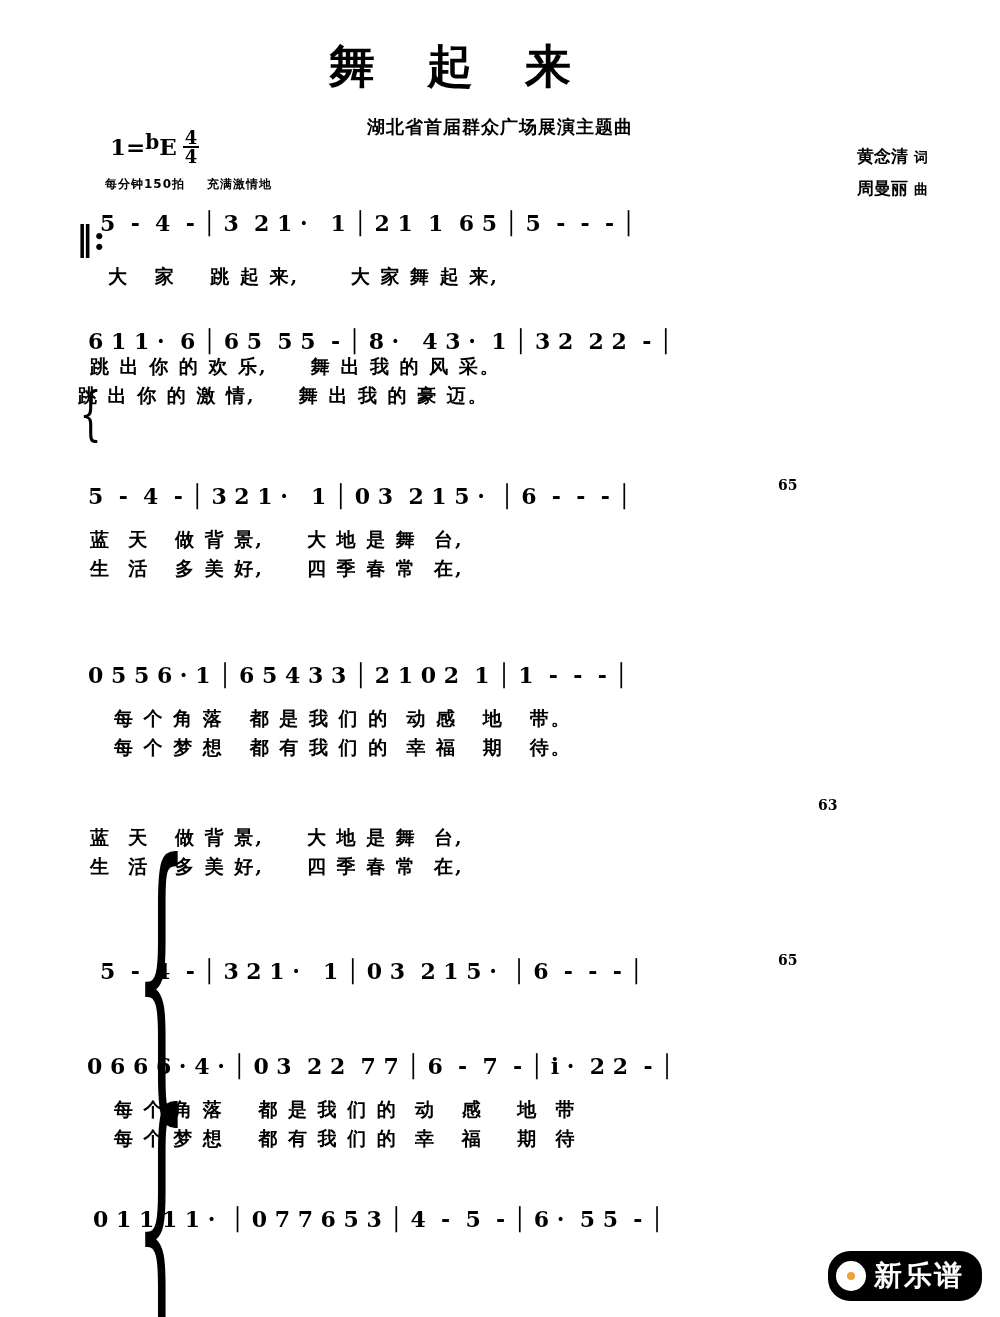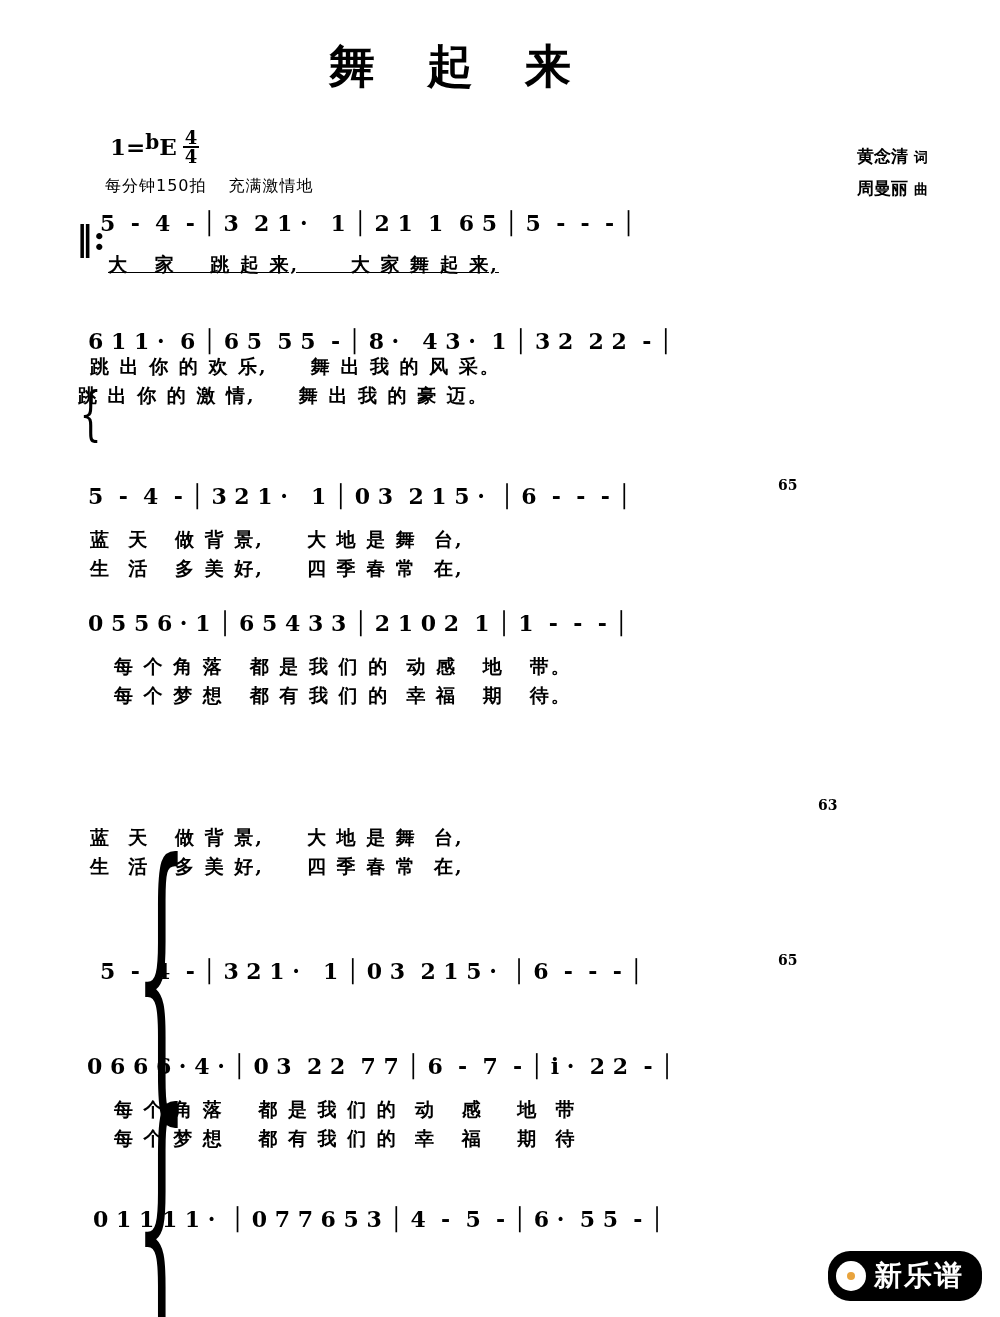--- a/index.html
+++ b/index.html
@@ -68,22 +68,22 @@
     position: relative;
     top: 1px;
   }
   .keysig .meter .num { border-bottom: 2px solid #000; padding: 0 2px;}
   .keysig .meter .den { padding: 0 2px;}
   .tempo {
     position: absolute;
     top: 176px;
     left: 105px;
     font-family: "DejaVu Sans", sans-serif;
-    font-size: 16px;
-    font-weight: normal;
+    font-size: 12px;
+    font-weight: bold;
     letter-spacing: 1px;
   }
   .tempo .expr { margin-left: 22px; }
   .credits {
     position: absolute;
     top: 140px;
     right: 72px;
     font-family: "DejaVu Sans", sans-serif;
     font-size: 17px;
     font-weight: bold;
@@ -161,20 +161,21 @@
     font-weight: bold;
     letter-spacing: 2px;
   }
 </style>
 </head>
 <body>
 
 <div class="sheet">
 
   <div class="title">舞 起 来</div>
+  <div class="subtitle">湖北省首届群众广场展演主题曲</div>
 
   <div class="keysig">
     <span>1=</span>
       <span class="flat">b</span>
       <span>E</span>
     <span class="meter">
       <span class="num">4</span>
       <span class="den">4</span>
     </span>
   </div>
@@ -184,38 +185,38 @@
   </div>
 
   <div class="credits">
     <div><span>黄念清</span><span class="role">词</span></div>
     <div><span>周曼丽</span><span class="role">曲</span></div>
   </div>
 
   <div class="system" style="top:212px;">
     <span class="repeat-start" style="left:-2px; top:6px;">‖:</span>
     <div class="notes" style="margin-left:22px;">5  -  4  - │ 3  2 1 ·   1 │ 2 1  1  6 5 │ 5  -  -  - │</div>
-    <div class="lyric" style="margin-left:30px; margin-top:16px;text-decoration:underline;">大   家    跳 起 来,      大 家 舞 起 来,</div>
+    <div class="lyric" style="margin-left:30px; margin-top:28px;">大   家    跳 起 来,      大 家 舞 起 来,</div>
   </div>
 
   <div class="system" style="top:330px;">
     <div class="notes" style="margin-left:10px;">6 1 1 ·  6 │ 6 5  5 5  - │ 8 ·   4 3 ·  1 │ 3 2  2 2  - │</div>
     <span class="brace" style="left:-6px; top:50px;">{</span>
     <div class="lyric" style="margin-left:12px; ">跳 出 你 的 欢 乐,     舞 出 我 的 风 采。</div>
     <div class="lyric" style="">跳 出 你 的 激 情,     舞 出 我 的 豪 迈。</div>
   </div>
 
   <div class="system" style="top:485px;">
     <div class="notes" style="margin-left:10px;">5  -  4  - │ 3 2 1 ·   1 │ 0 3  2 1 5 ·  │ 6  -  -  - │</div>
     <div style="position:absolute; left:700px; top:-8px; font-family:'DejaVu Serif',serif; font-size:14px; font-weight:bold;">65</div>
     <div class="lyric" style="margin-left:12px; margin-top:18px;">蓝  天   做 背 景,     大 地 是 舞  台,</div>
     <div class="lyric" style="margin-left:12px;">生  活   多 美 好,     四 季 春 常  在,</div>
   </div>
 
-  <div class="system" style="top:612px;">
+  <div class="system" style="top:664px;">
     <div class="notes" style="margin-left:10px;">0 5 5 6 · 1 │ 6 5 4 3 3 │ 2 1 0 2  1 │ 1  -  -  - │</div>
     <div class="lyric" style="margin-left:36px; margin-top:18px;">每 个 角 落   都 是 我 们 的  动 感   地   带。</div>
     <div class="lyric" style="margin-left:36px;">每 个 梦 想   都 有 我 们 的  幸 福   期   待。</div>
   </div>
 
   <div class="system" style="top:805px;">
     <span class="brace" style="left:-12px; top:-4px; font-size:300px; transform:scaleX(0.28);">{</span>
     <div style="position:absolute; left:700px; top:-8px; font-family:'DejaVu Serif',serif; font-size:14px; font-weight:bold;margin-left:40px;">63</div>
     <div class="lyric" style="margin-left:12px; margin-top:18px;">蓝  天   做 背 景,     大 地 是 舞  台,</div>
     <div class="lyric" style="margin-left:12px;">生  活   多 美 好,     四 季 春 常  在,</div>

